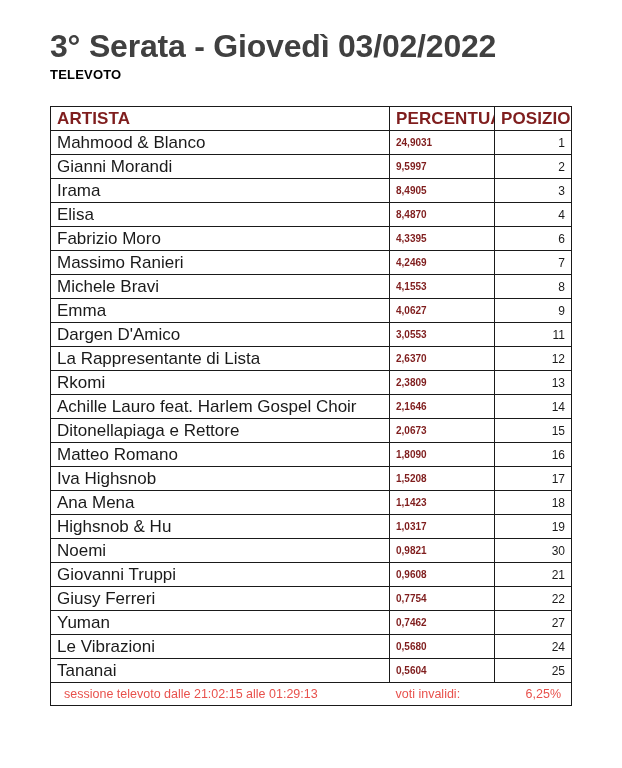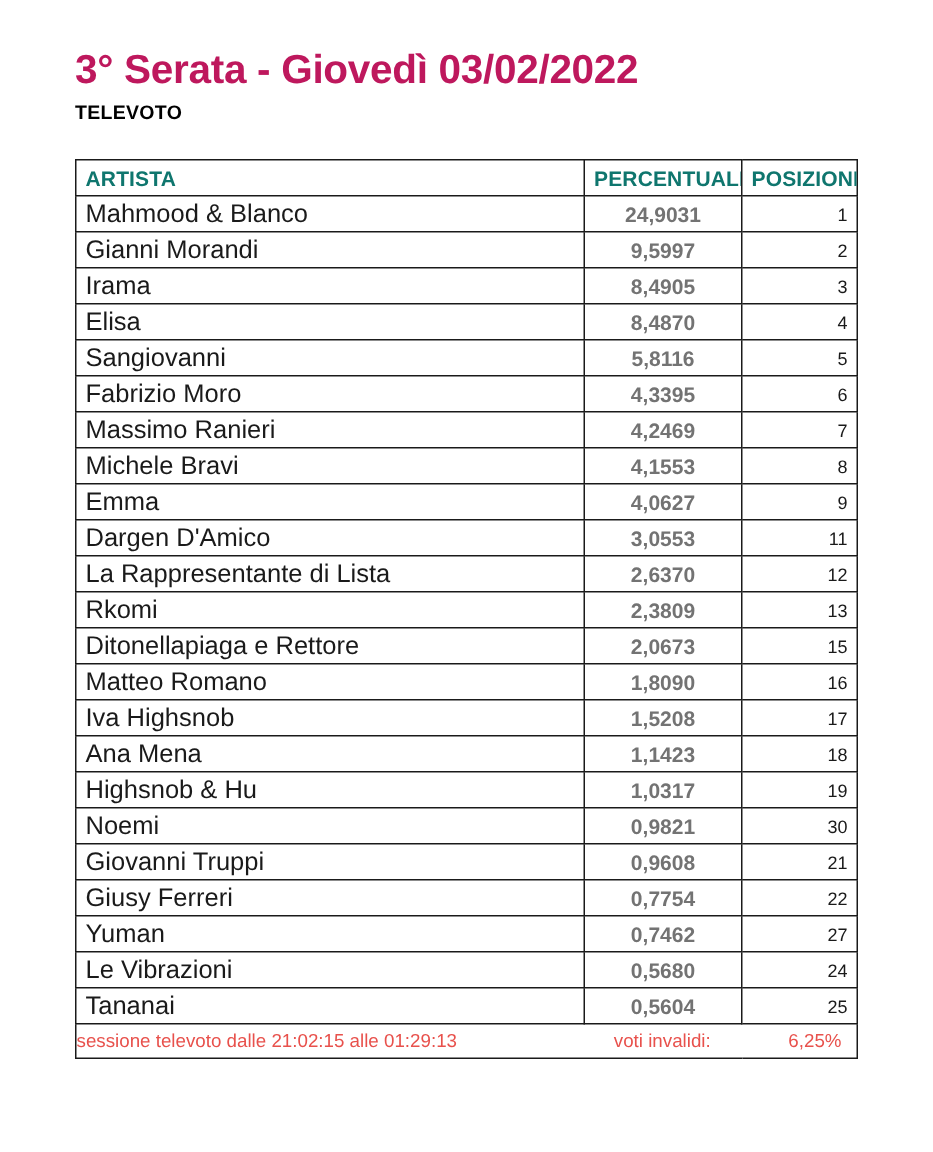--- a/index.html
+++ b/index.html
@@ -25,25 +25,25 @@
 
   
   .title-block {
     position: absolute;
     left: 50px;
     top: 30px;
     width: 540px;
   }
 
   .main-title {
-    font-size: 27px;
+    font-size: 32px;
     font-weight: bold;
     line-height: 32px;
     letter-spacing: -0.2px;
-    color: #be185d;
+    color: #404040;
     white-space: nowrap;
   }
 
   .sub-title {
     font-size: 13px;
     font-weight: bold;
     line-height: 20px;
     margin-top: 3px;
     letter-spacing: 0.2px;
     color: #000000;
@@ -74,70 +74,70 @@
     height: 24px;
     padding: 0 6px;
     box-sizing: border-box;
     vertical-align: middle;
     overflow: hidden;
     white-space: nowrap;
   }
 
   
   table.votes thead th {
-    color: #0f766e;
-    font-size: 14px;
+    color: #7f1d1d;
+    font-size: 17px;
     font-weight: bold;
     letter-spacing: 0.1px;
     height: 24px;
   }
   th.h-artist { text-align: left;  padding-left: 8px; }
   th.h-perc   { text-align: right; padding-right: 7px; }
   th.h-pos    { text-align: center; padding-right: 7px; }
 
   
   td.artist {
     text-align: left;
     font-size: 17px;
     font-weight: normal;
     padding-left: 8px;
     color: #1a1a1a;
   }
   td.perc {
-    text-align: center;
-    font-size: 14px;
+    text-align: left;
+    font-size: 10px;
     font-weight: bold;
     padding-right: 7px;
-    color: #737373;
+    color: #7f1d1d;
   }
   td.pos {
     text-align: right;
     font-size: 12px;
     font-weight: normal;
     padding-right: 7px;
     color: #1a1a1a;
   }
 
   
   tr.footer-row td {
     border: 1px solid #1a1a1a;
     height: 23px;
     color: #E8514C;
     font-size: 12.5px;
     font-weight: normal;
   }
   tr.footer-row td.f-session {
     border-right: none;
     text-align: left;
-    padding-left: 0;
+    padding-left: 13px;
   }
   tr.footer-row td.f-label {
     border-left: none;
     border-right: none;
-    text-align: center;
+    text-align: left;
     padding-right: 7px;
   }
   tr.footer-row td.f-value {
     border-left: none;
     text-align: right;
     padding-right: 10px;
   }
 </style>
 </head>
 <body>
@@ -178,25 +178,20 @@
             <td class="artist">Irama</td>
             <td class="perc">8,4905</td>
             <td class="pos">3</td>
           </tr>
           <tr>
             <td class="artist">Elisa</td>
             <td class="perc">8,4870</td>
             <td class="pos">4</td>
           </tr>
           <tr>
-            <td class="artist">Sangiovanni</td>
-            <td class="perc">5,8116</td>
-            <td class="pos">5</td>
-          </tr>
-          <tr>
             <td class="artist">Fabrizio Moro</td>
             <td class="perc">4,3395</td>
             <td class="pos">6</td>
           </tr>
           <tr>
             <td class="artist">Massimo Ranieri</td>
             <td class="perc">4,2469</td>
             <td class="pos">7</td>
           </tr>
           <tr>
@@ -216,20 +211,25 @@
           </tr>
           <tr>
             <td class="artist">La Rappresentante di Lista</td>
             <td class="perc">2,6370</td>
             <td class="pos">12</td>
           </tr>
           <tr>
             <td class="artist">Rkomi</td>
             <td class="perc">2,3809</td>
             <td class="pos">13</td>
+          </tr>
+          <tr>
+            <td class="artist">Achille Lauro feat. Harlem Gospel Choir</td>
+            <td class="perc">2,1646</td>
+            <td class="pos">14</td>
           </tr>
           <tr>
             <td class="artist">Ditonellapiaga e Rettore</td>
             <td class="perc">2,0673</td>
             <td class="pos">15</td>
           </tr>
           <tr>
             <td class="artist">Matteo Romano</td>
             <td class="perc">1,8090</td>
             <td class="pos">16</td>

